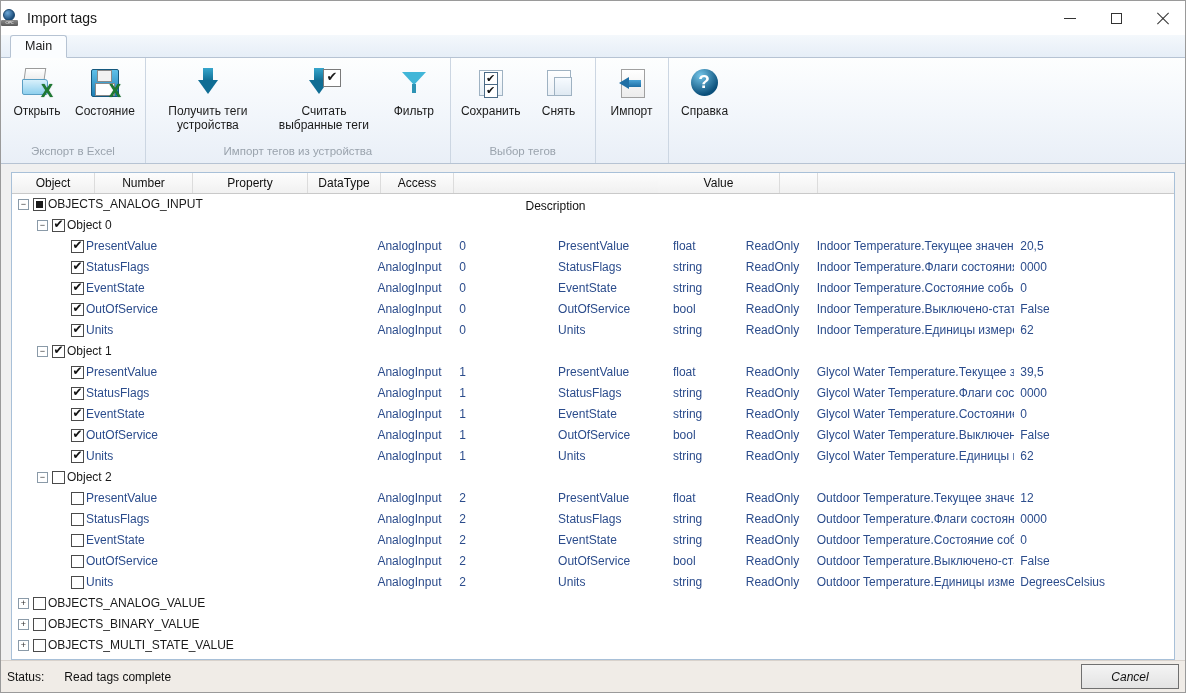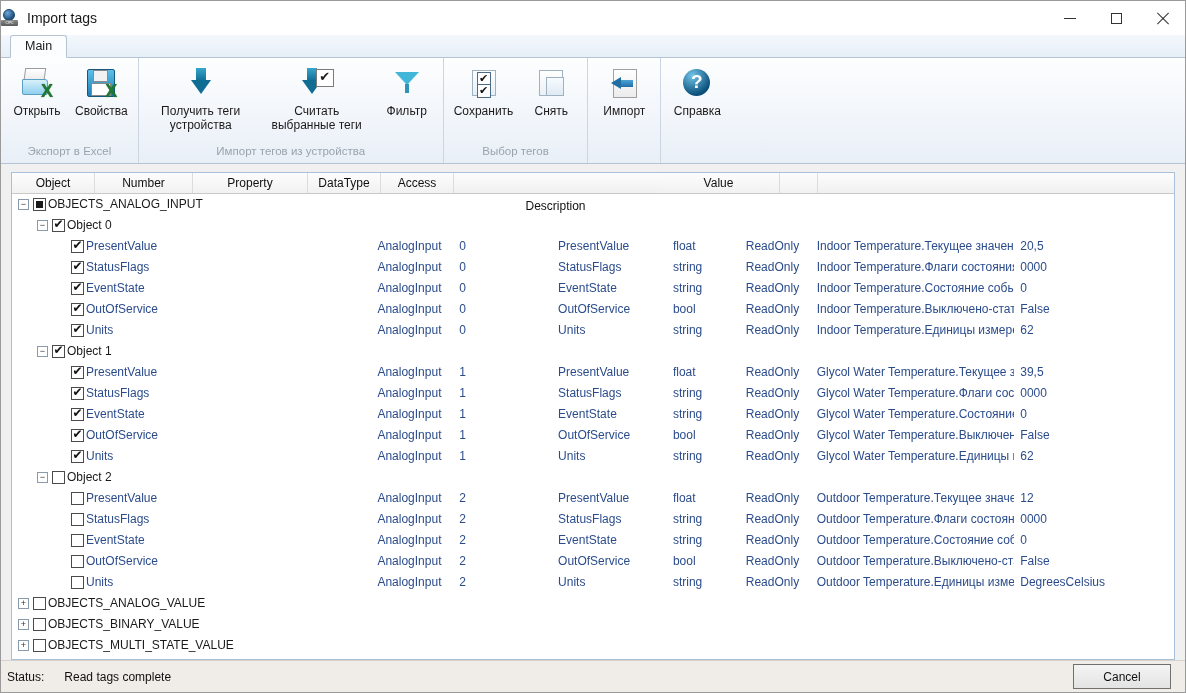--- a/index.html
+++ b/index.html
@@ -304,21 +304,21 @@
   }
   .st-label { font-size: 12px; color: #111; margin-right: 20px; }
   .st-text  { font-size: 12px; color: #111; }
   .spacer { flex: 1 1 auto; }
   .cancel-btn {
     width: 96px; height: 23px;
     border: 1px solid #707070;
     background: linear-gradient(#f4f4f4,#e3e3e3);
     font-size: 12px; color: #111;
     display: flex; align-items: center; justify-content: center;
-    margin-right: 8px; cursor: default;
+    margin-right: 0; cursor: default; font-style: italic;
   }
 </style>
 </head>
 <body>
 
 <div class="window">
 
   <div class="titlebar">
     <div class="title-left">
       <span class="app-icon">
@@ -356,21 +356,21 @@
             </span>
             <span class="lbl">Открыть</span>
           </div>
           <div class="rbtn">
             <span class="ico ico-savexls">
               <span class="body"></span>
                 <span class="shutter"></span>
                 <span class="label"></span>
                 <span class="xmark">X</span>
             </span>
-            <span class="lbl">Свойства</span>
+            <span class="lbl">Состояние</span>
           </div>
         </div>
         <div class="rg-title">Экспорт в Excel</div>
       </div>
 
       <div class="rgroup">
         <div class="rg-items">
           <div class="rbtn" style="min-width:104px">
             <span class="ico">
               <span class="arrow-down">

